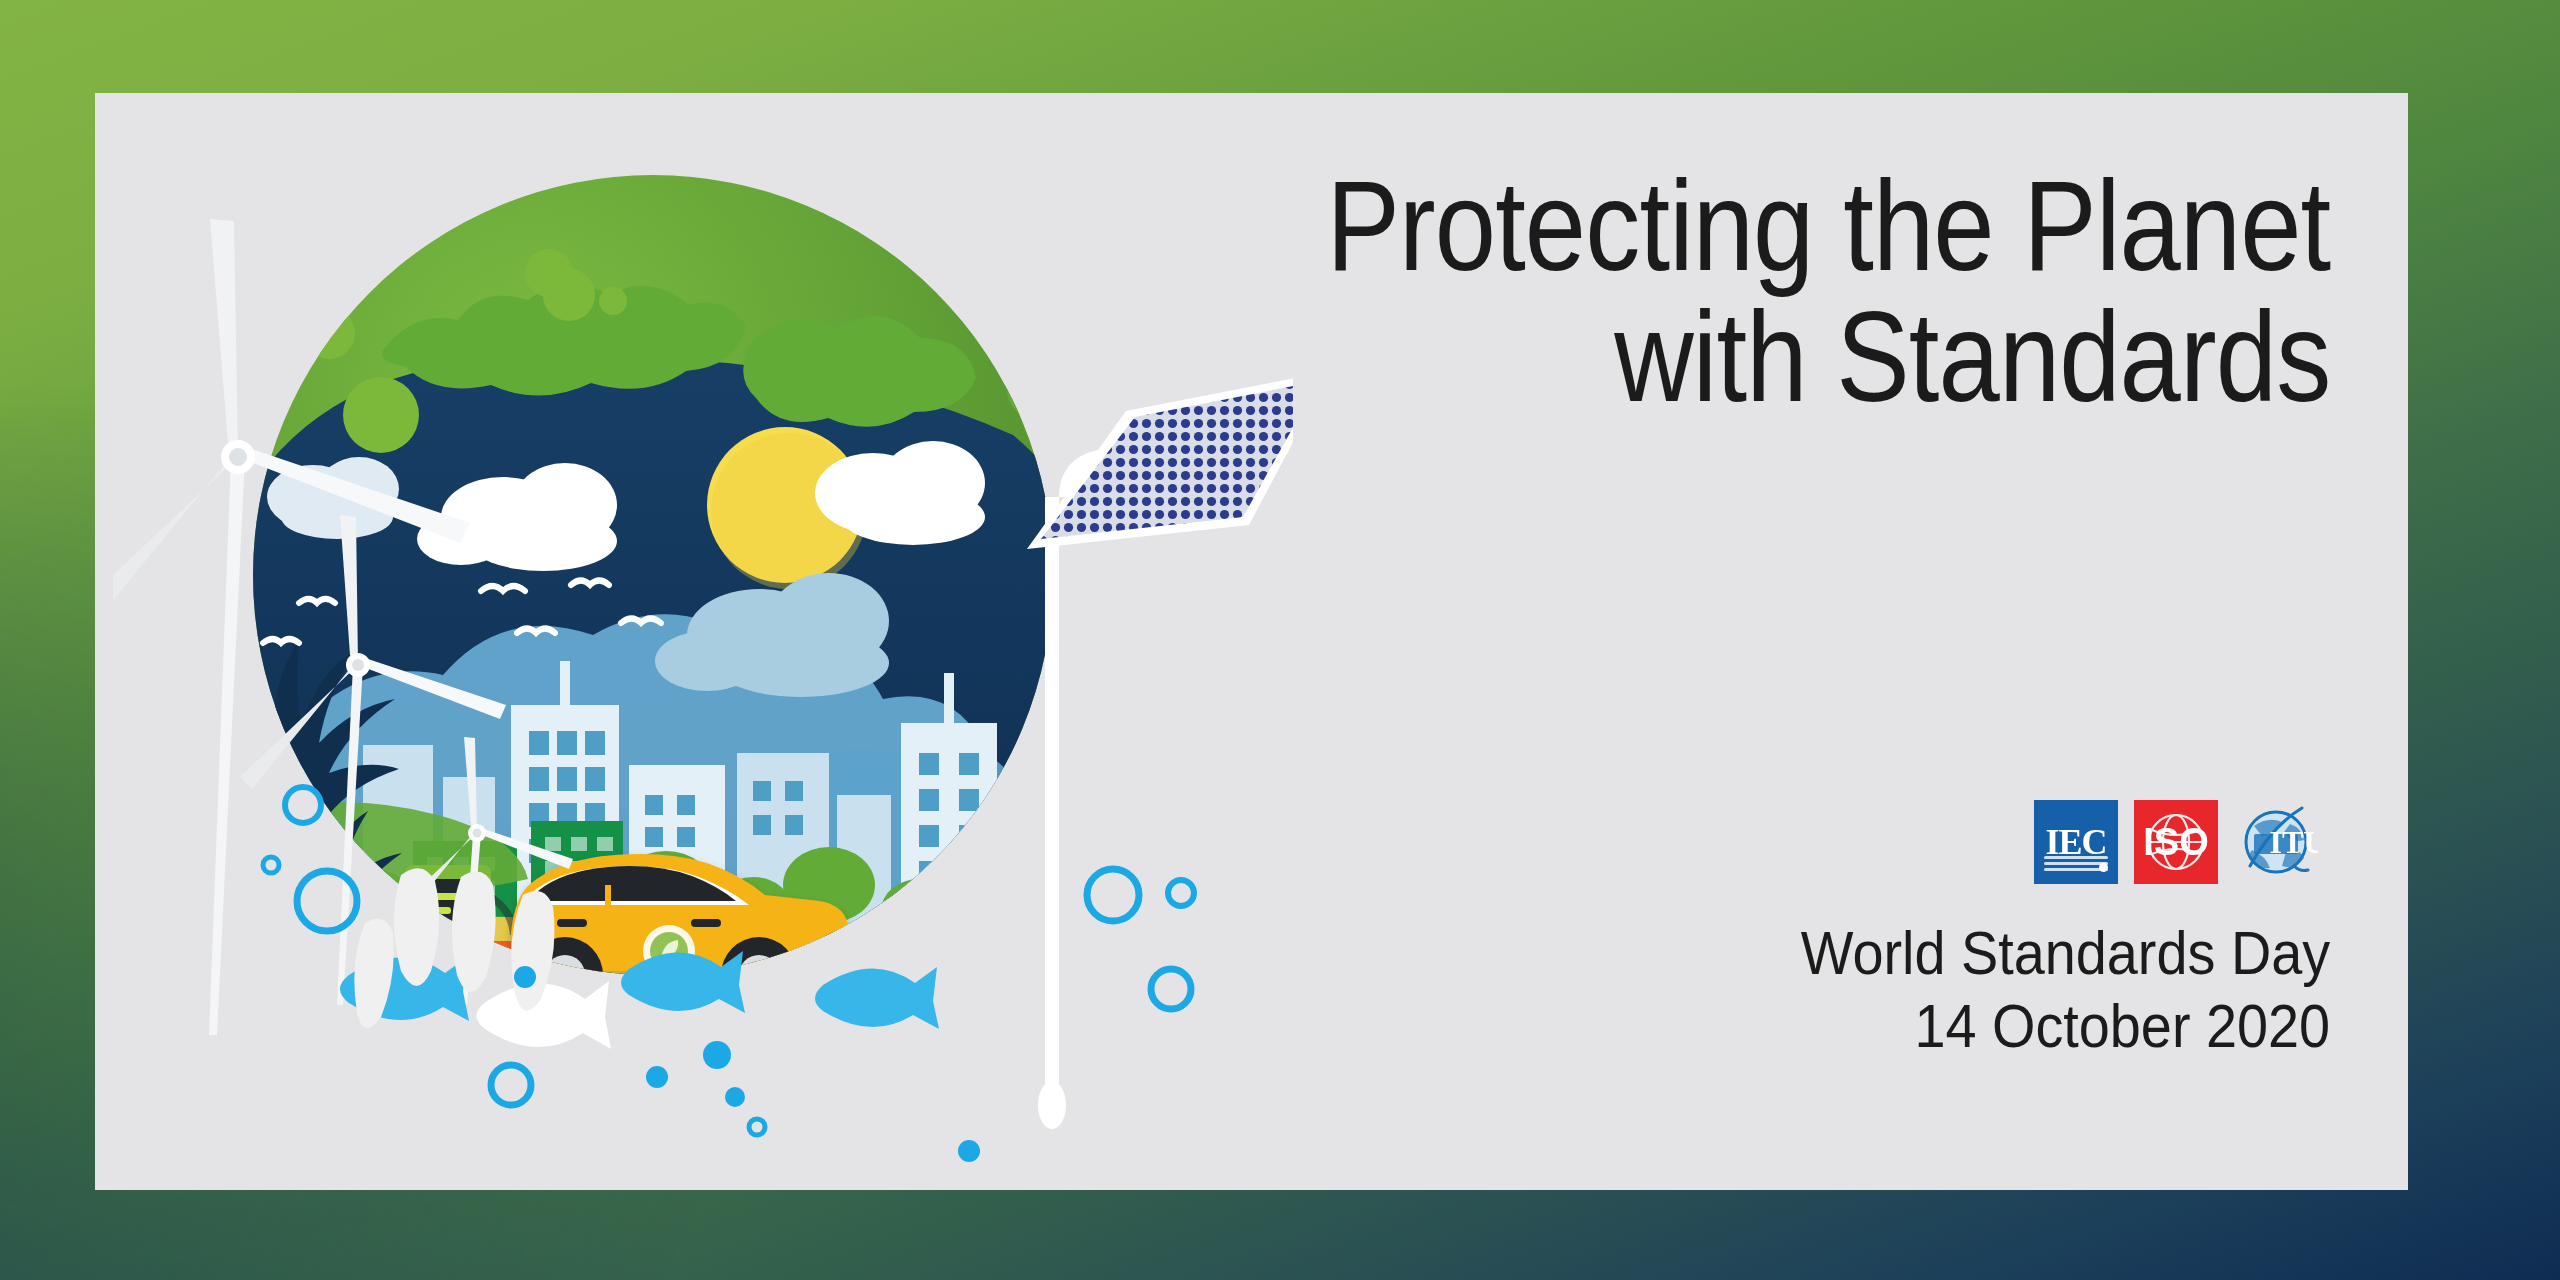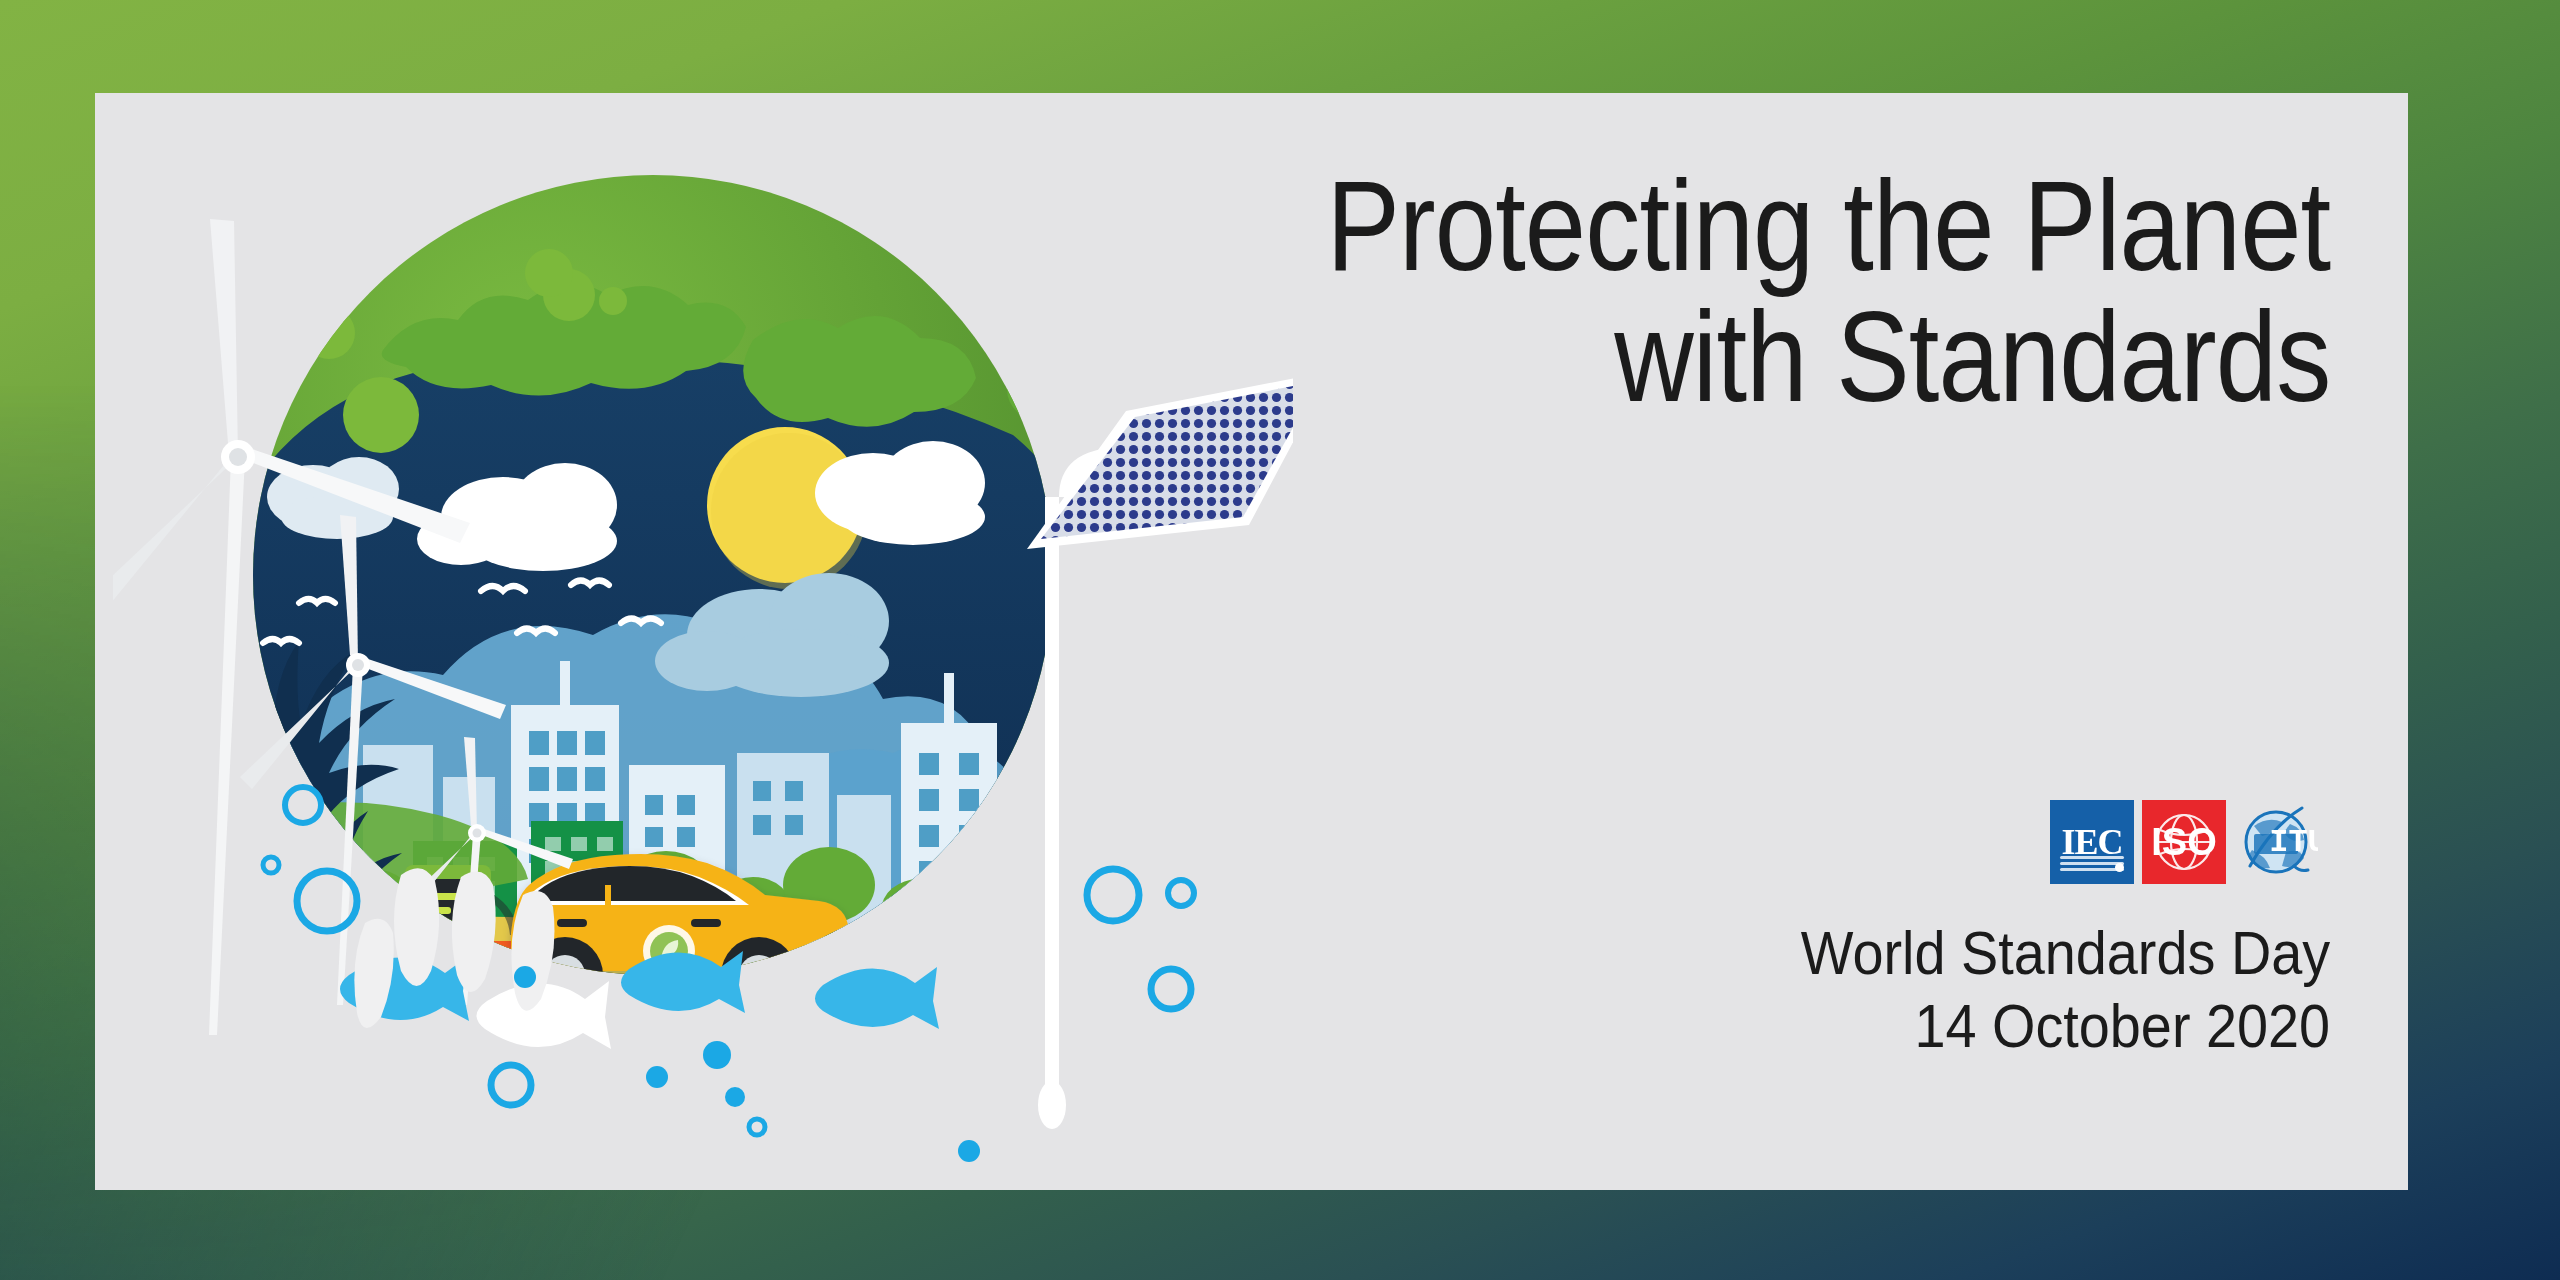--- a/index.html
+++ b/index.html
@@ -57,31 +57,31 @@
     white-space:nowrap;
   }
   .title .l2{display:block;}
 
   .logos{
     position:absolute;right:90px;top:707px;
     display:flex;align-items:center;gap:8px;
   }
   .logo-box{
     width:84px;height:84px;display:flex;align-items:center;justify-content:center;
-    position:relative;overflow:hidden;
+    position:relative;overflow:hidden;margin-left:8px;
   }
   .logo-iec{background:#1560a8;}
   .logo-iso{background:#e8272c;}
   .logo-itu{background:transparent;}
   .logo-text{
     color:#fff;font-weight:bold;font-size:36px;letter-spacing:-1px;
     font-family:"Liberation Serif",serif;line-height:1;position:relative;z-index:3;
   }
   .iso-text{font-family:"Liberation Sans",sans-serif;font-size:38px;letter-spacing:0px;}
-  .itu-text{color:#fff;font-size:32px;font-family:Liberation Mono, monospace;font-weight:bold;position:relative;z-index:4;padding-left:44px;}
+  .itu-text{color:#fff;font-size:32px;font-family:Liberation Serif, serif;font-weight:bold;position:relative;z-index:4;padding-left:44px;}
   .iec-lines{position:absolute;left:10px;right:10px;bottom:13px;z-index:3;}
   .iec-lines i{display:block;height:3px;background:#cfe0f0;margin-top:3px;border-radius:2px;}
   .iec-dot{position:absolute;right:10px;bottom:12px;width:9px;height:9px;border-radius:50%;background:#fff;z-index:4;}
 
   .footer{
     position:absolute;right:78px;top:823px;
     text-align:right;color:#1b1b1b;
     font-family:"Liberation Sans Narrow","Liberation Sans",sans-serif;
     font-size:62px;line-height:1.18;font-weight:400;
     transform:scaleX(.9);transform-origin:right top;

